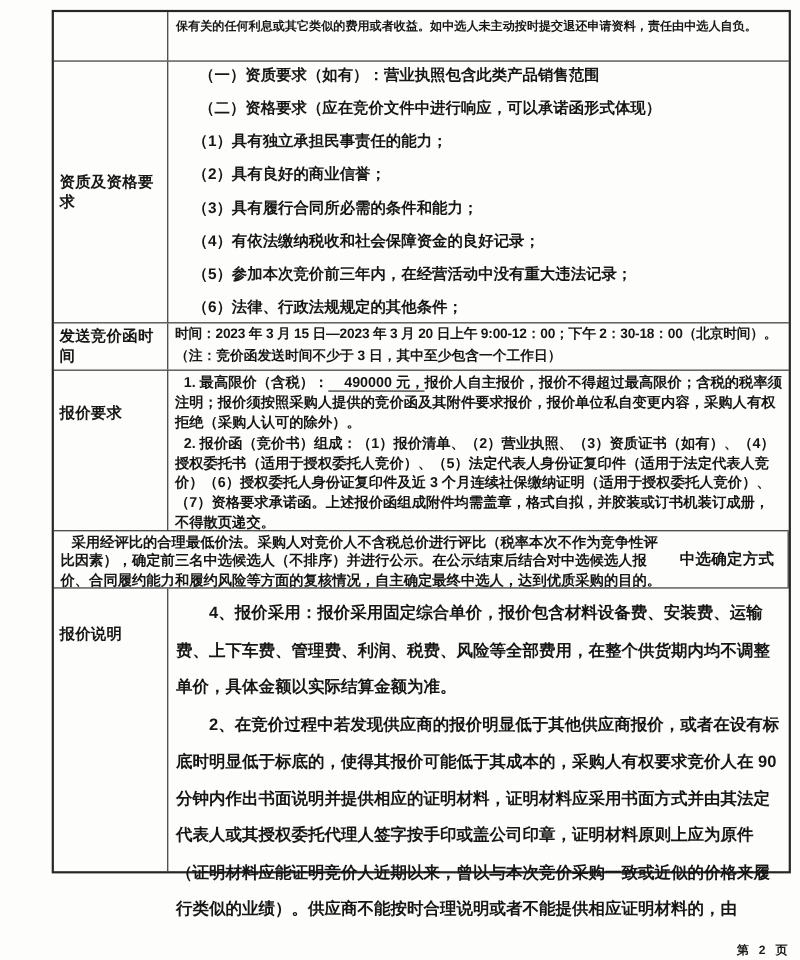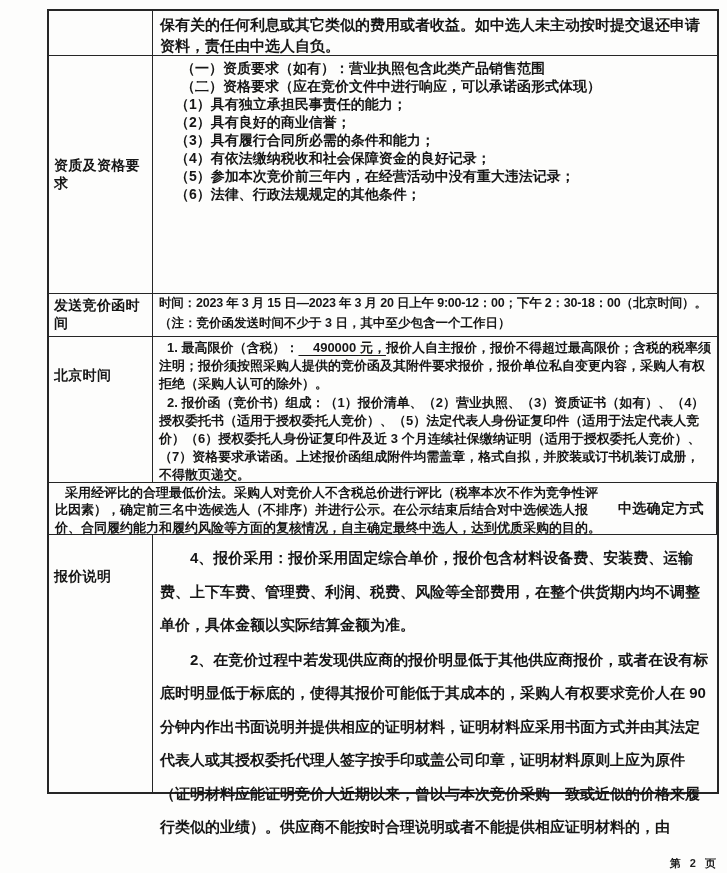--- a/index.html
+++ b/index.html
@@ -45,35 +45,35 @@
   }
   .content {
     flex: 1 1 auto;
     min-width: 0;
     font-weight: 600;
   }
   .content p { margin: 0; }
 
   
   .r0 { height: 45px; }
-  .r0 .content { font-size: 15px; line-height: 21px; padding: 3px 8px 0 7px; }
+  .r0 .content { font-size: 11px; line-height: 21px; padding: 3px 8px 0 7px; }
 
   
   .r1 { height: 56px; }
   .r1 .content {
     font-size: 14px; line-height: 25px;
     display: flex; flex-direction: column; justify-content: center;
     padding: 0 8px 0 7px;
   }
 
   
   .r2 { height: 238px; }
   .r2 .content {
     font-size: 14px;
-    display: flex; flex-direction: column; justify-content: flex-start;
+    display: flex; flex-direction: column; justify-content: space-between;
     padding: 4px 8px 4px 22px;
   }
   .r2 .content p.hdr { padding-left: 6px; }
 
   
   .r3 { height: 43px; }
   .r3 .content {
     font-size: 12.5px; line-height: 19.5px;
     display: flex; flex-direction: column; 
     padding: 0 4px 0 6px;
@@ -151,21 +151,21 @@
         <span>发送竞价函时间</span>
       </div>
       <div class="cell content">
         <p class="time-line">时间：2023 年 3 月 15 日—2023 年 3 月 20 日上午 9:00-12：00；下午 2：30-18：00（北京时间）。</p>
         <p>（注：竞价函发送时间不少于 3 日，其中至少包含一个工作日）</p>
       </div>
     </div>
 
     <div class="row r4">
       <div class="cell label">
-        <span>北京时间</span>
+        <span>报价要求</span>
       </div>
       <div class="cell content">
         <p><span>1. 最高限价（含税）：</span><span class="price-underline">    490000 元，</span><span>报价人自主报价，报价不得超过最高限价；含税的税率须注明；报价须按照采购人提供的竞价函及其附件要求报价，报价单位私自变更内容，采购人有权拒绝（采购人认可的除外）。</span></p>
         <p>2. 报价函（竞价书）组成：（1）报价清单、（2）营业执照、（3）资质证书（如有）、（4）授权委托书（适用于授权委托人竞价）、（5）法定代表人身份证复印件（适用于法定代表人竞价）（6）授权委托人身份证复印件及近 3 个月连续社保缴纳证明（适用于授权委托人竞价）、（7）资格要求承诺函。上述报价函组成附件均需盖章，格式自拟，并胶装或订书机装订成册，不得散页递交。</p>
       </div>
     </div>
 
     <div class="row r5">
       <div class="cell content">
         <p>采用经评比的合理最低价法。采购人对竞价人不含税总价进行评比（税率本次不作为竞争性评比因素），确定前三名中选候选人（不排序）并进行公示。在公示结束后结合对中选候选人报价、合同履约能力和履约风险等方面的复核情况，自主确定最终中选人，达到优质采购的目的。</p>

